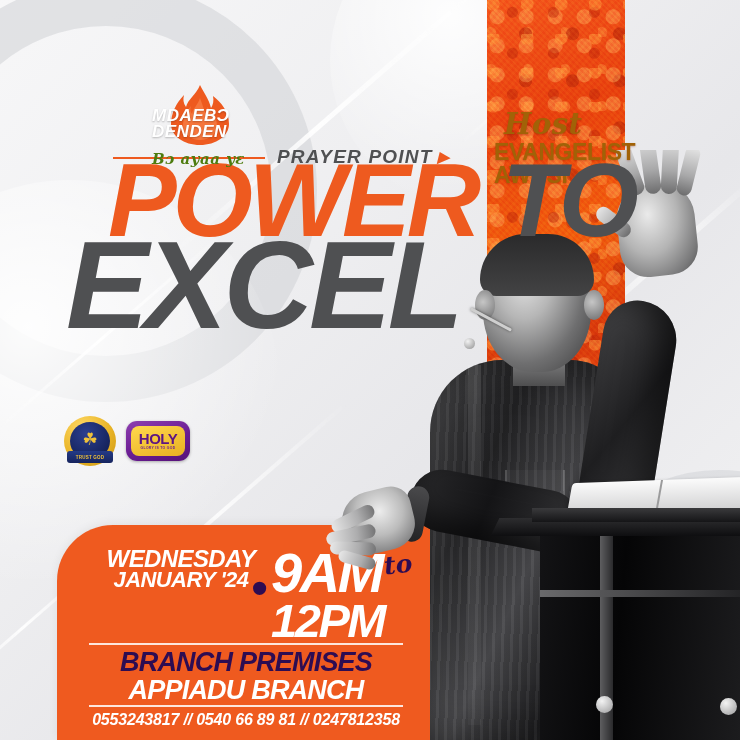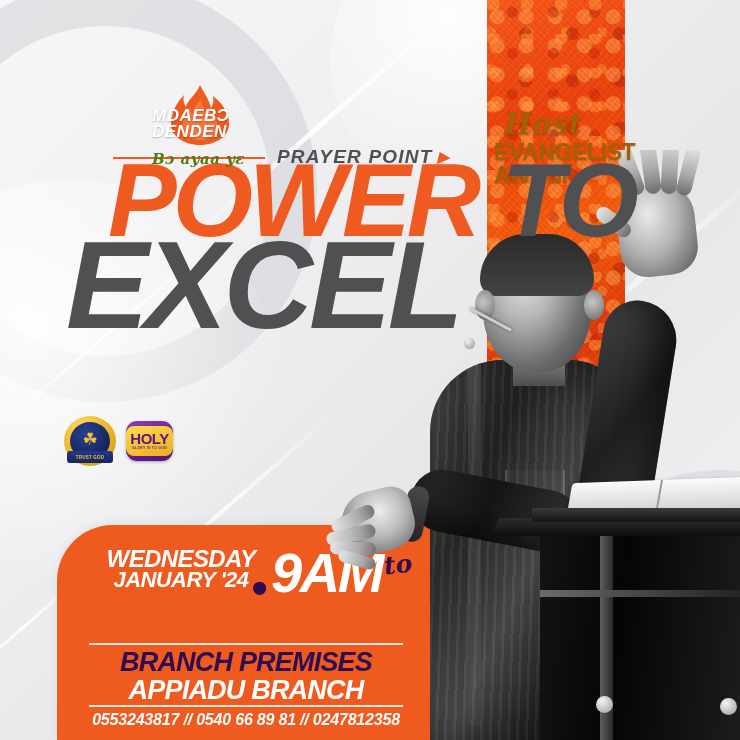--- a/index.html
+++ b/index.html
@@ -164,21 +164,21 @@
   .seal-outer{position:absolute;inset:0;border-radius:50%;
     background:radial-gradient(circle at 35% 25%,#ffd966,#e9b426 55%,#c89310 100%);}
   .seal-inner{position:absolute;left:6px;top:6px;right:6px;bottom:6px;border-radius:50%;
     background:radial-gradient(circle at 40% 30%,#2b3f8f,#16245e 70%,#101a44 100%);}
   .seal-emb{position:absolute;left:50%;top:46%;transform:translate(-50%,-50%);
     font-size:17px;color:#f0c23a;}
   .seal-ribbon{position:absolute;left:3px;bottom:3px;width:46px;height:12px;border-radius:3px;
     background:linear-gradient(180deg,#243a86,#16245e);
     display:flex;align-items:center;justify-content:center;
     font-size:4.5px;color:#f0c23a;font-weight:bold;letter-spacing:.2px;}
-  .holy{position:relative;width:47px;height:40px;border-radius:11px;
+  .holy{position:relative;width:64px;height:40px;border-radius:11px;
     background:linear-gradient(160deg,#8e3fb0,#6a1d93 55%,#561378);
     display:flex;align-items:center;justify-content:center;
     box-shadow:0 1px 3px rgba(0,0,0,.3);}
   .holy-in{width:54px;height:30px;border-radius:8px;
     background:linear-gradient(160deg,#ffd84d,#e8b021);
     display:flex;flex-direction:column;align-items:center;justify-content:center;line-height:1;}
   .holy-word{font-weight:bold;font-size:15px;color:#5c1583;letter-spacing:-.5px;}
   .holy-sub{font-size:3.4px;color:#6a1d93;font-weight:bold;letter-spacing:.3px;margin-top:1px;}
 
   
@@ -327,20 +327,21 @@
   <div class="card">
     <div class="card-inner">
       <div class="dt-row">
         <div class="dt-left">
           <div class="dow">WEDNESDAY</div>
           <div class="dmon">JANUARY '24</div>
         </div>
         <div class="dot">•</div>
         <div class="dt-right">
           <div class="t1">9AM</div>
+          <div class="t2">12PM</div>
           <div class="to-word">to</div>
         </div>
       </div>
 
       <div class="divider div1"></div>
 
       <div class="venue">
         <div class="v1">BRANCH PREMISES</div>
         <div class="v2">APPIADU BRANCH</div>
       </div>

